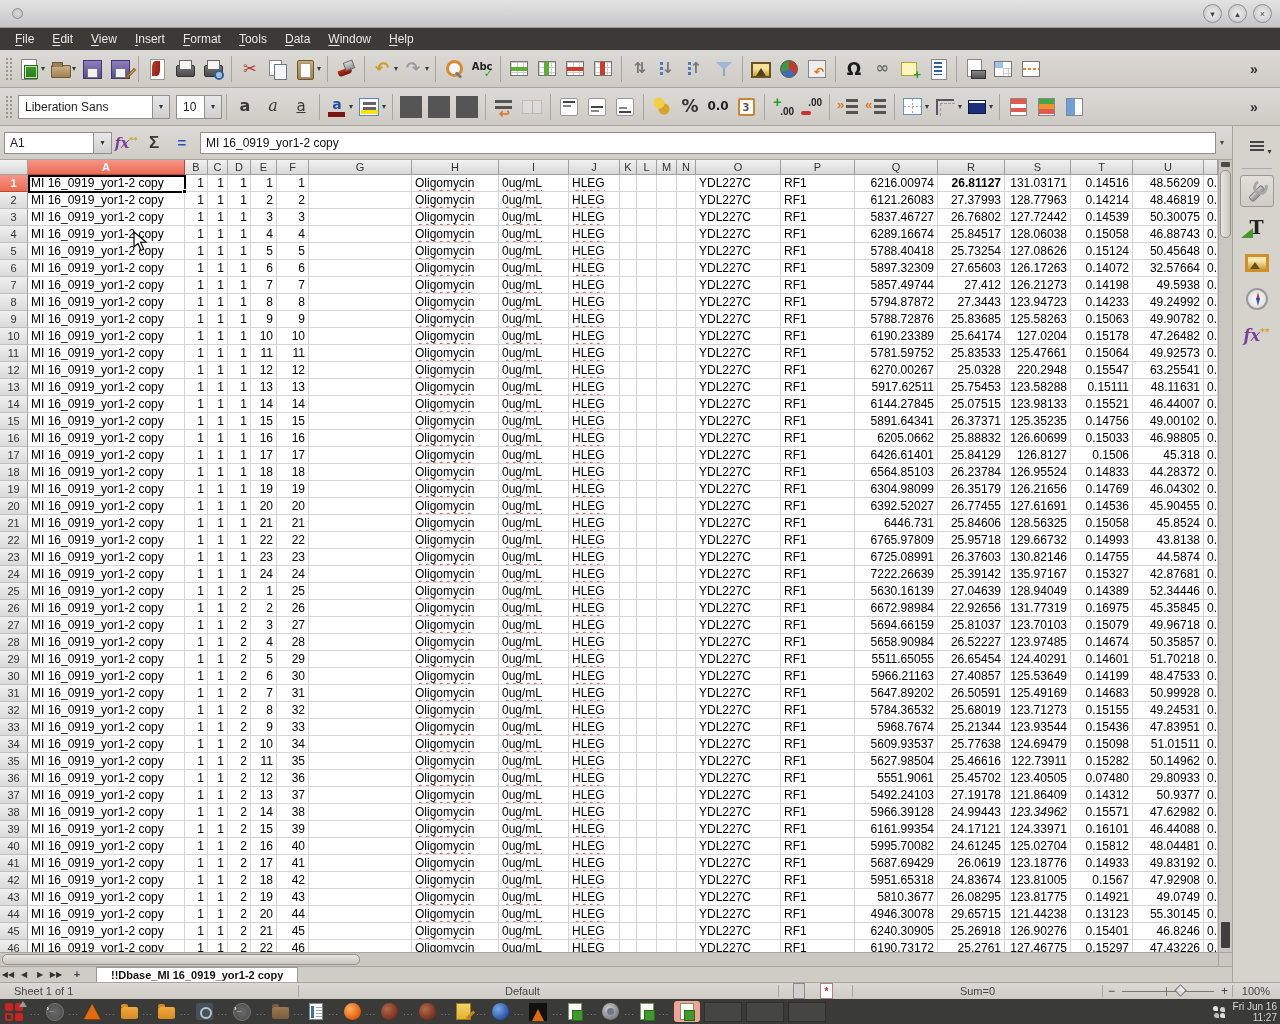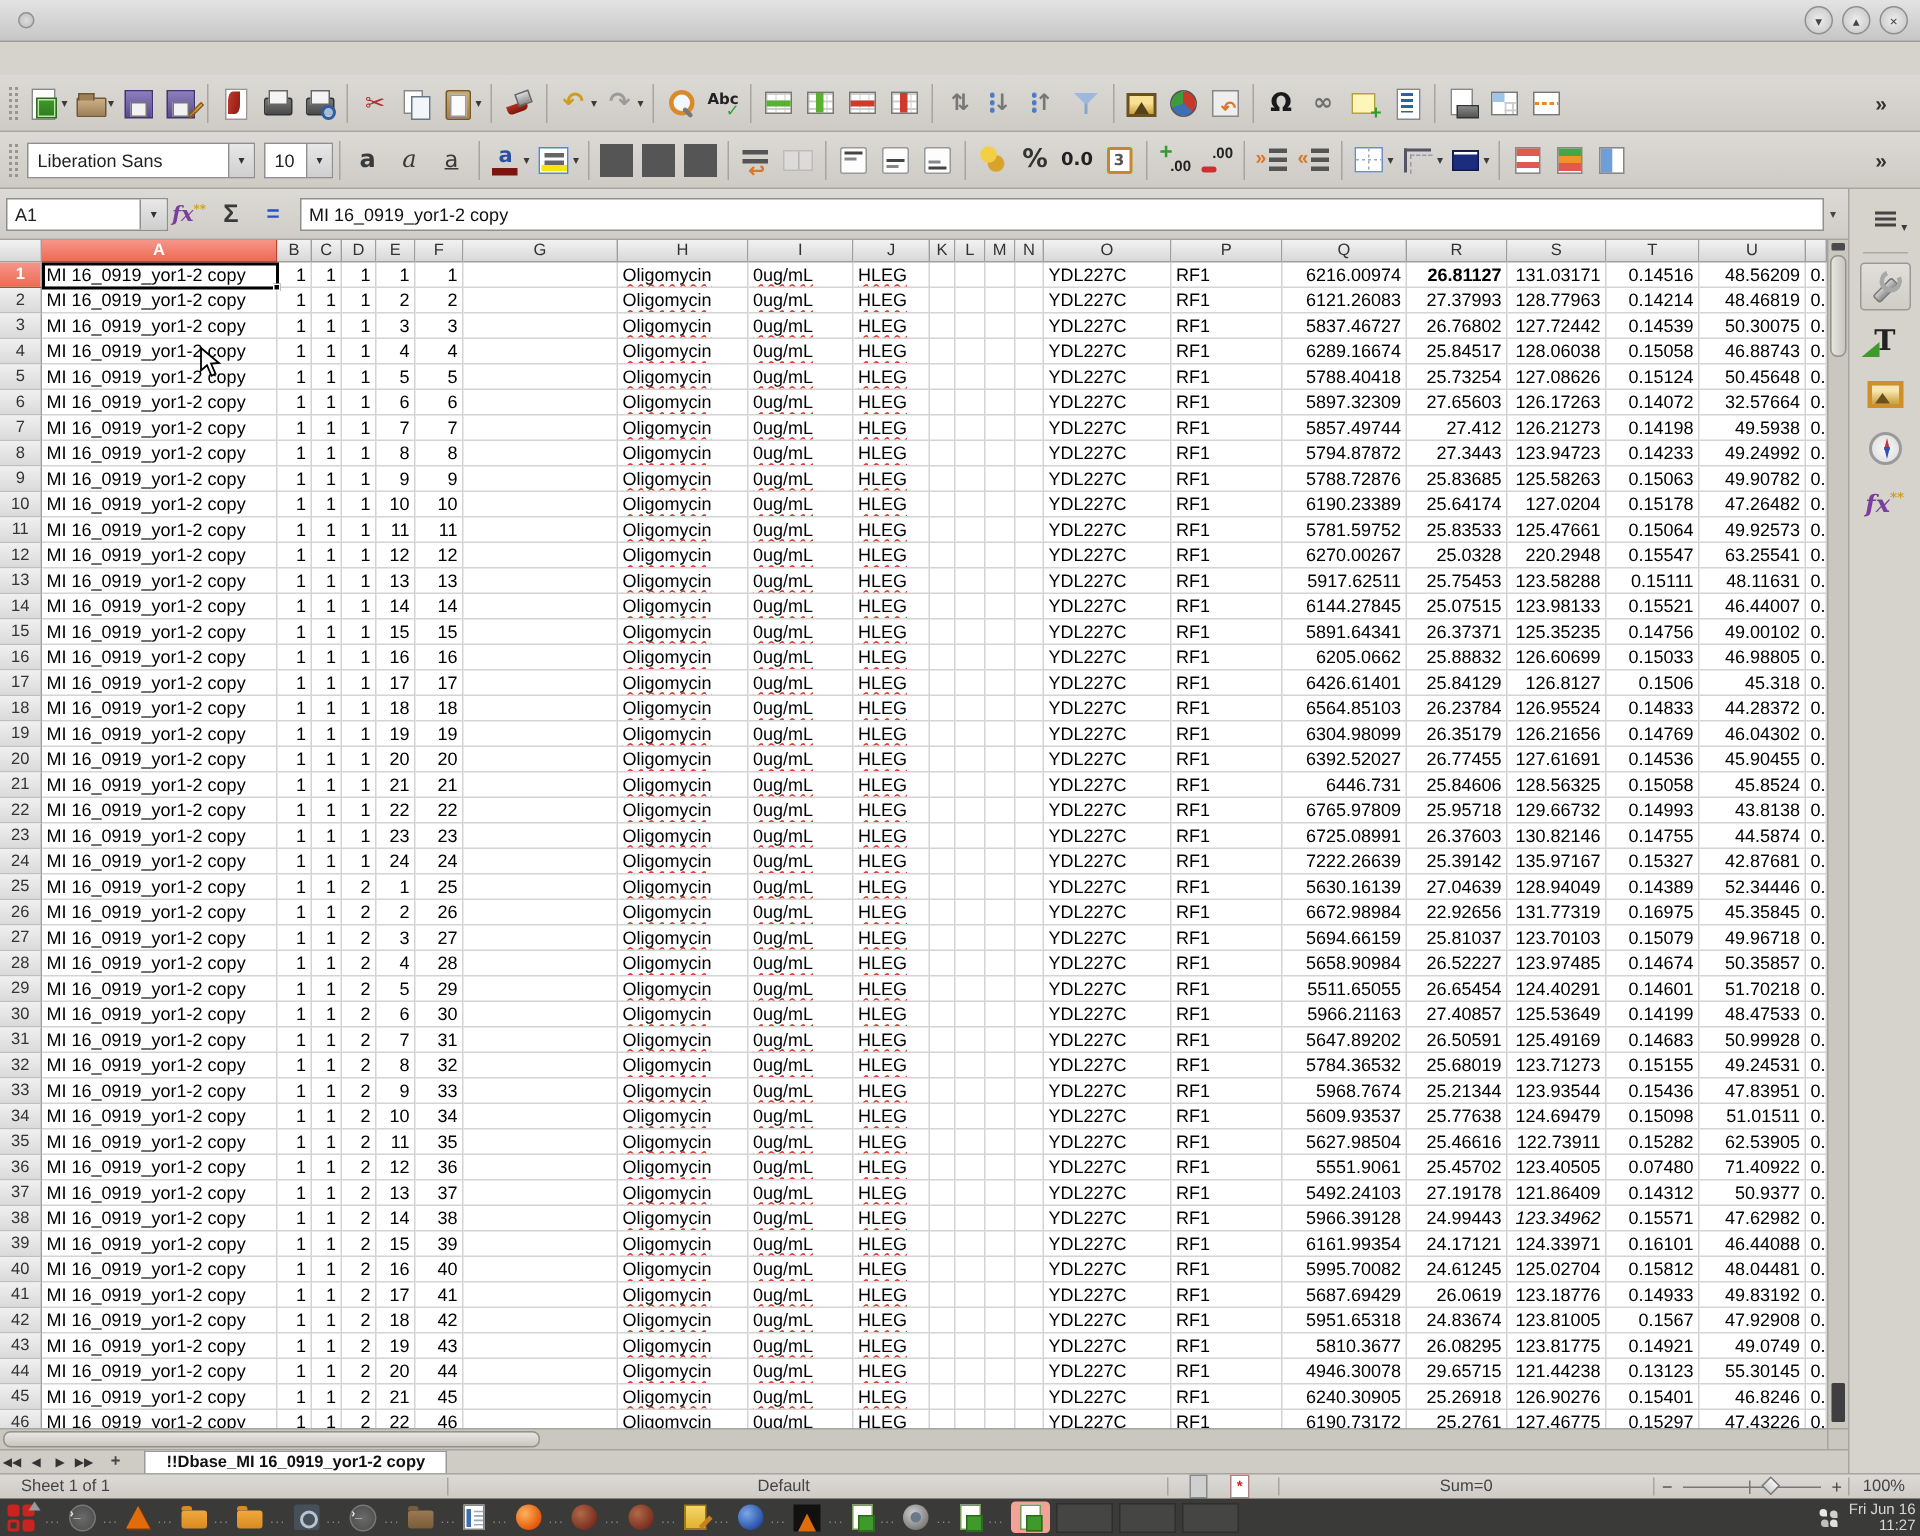--- a/index.html
+++ b/index.html
@@ -260,20 +260,31 @@
 
   <div id="titlebar">
     <span class="lcircle"></span>
     <span class="winbtns">
       <span class="winbtn">▾</span>
       <span class="winbtn">▴</span>
       <span class="winbtn">×</span>
     </span>
   </div>
 
+  <div id="menubar">
+      <span class="menu-item"><u>F</u>ile</span>
+      <span class="menu-item"><u>E</u>dit</span>
+      <span class="menu-item"><u>V</u>iew</span>
+      <span class="menu-item"><u>I</u>nsert</span>
+      <span class="menu-item"><u>F</u>ormat</span>
+      <span class="menu-item"><u>T</u>ools</span>
+      <span class="menu-item"><u>D</u>ata</span>
+      <span class="menu-item"><u>W</u>indow</span>
+      <span class="menu-item"><u>H</u>elp</span>
+    </div>
 
   <div id="tb1" class="tb">
       <span class="grip"></span>
       <div class="tbtn">
         <span class="ic ic-new-document"></span>
         <span class="ddmark">▾</span>
       </div>
       <div class="tbtn">
         <span class="ic ic-open"></span>
         <span class="ddmark">▾</span>
@@ -1416,21 +1427,21 @@
         <span class="c txt" style="width: 17px;"></span>
         <span class="c txt" style="width: 20px;"></span>
         <span class="c txt" style="width: 20px;"></span>
         <span class="c txt" style="width: 19px;"></span>
         <span class="c txt" style="width: 85px;">YDL227C</span>
         <span class="c txt" style="width: 74px;">RF1</span>
         <span class="c num" style="width: 83px;">5627.98504</span>
         <span class="c num" style="width: 67px;">25.46616</span>
         <span class="c num" style="width: 66px;">122.73911</span>
         <span class="c num" style="width: 62px;">0.15282</span>
-        <span class="c num" style="width: 71px;">62.53905</span>
+        <span class="c num" style="width: 71px;">50.14962</span>
         <span class="c txt" style="width: 14px;">0.</span>
       </div>
       <div class="grow">
         <span class="rowhdr">36</span>
         <span class="c txt" style="width: 157px;">MI 16_0919_yor1-2 copy</span>
         <span class="c num" style="width: 23px;">1</span>
         <span class="c num" style="width: 20px;">1</span>
         <span class="c num" style="width: 23px;">2</span>
         <span class="c num" style="width: 26px;">12</span>
         <span class="c num" style="width: 32px;">36</span>
@@ -1441,21 +1452,21 @@
         <span class="c txt" style="width: 17px;"></span>
         <span class="c txt" style="width: 20px;"></span>
         <span class="c txt" style="width: 20px;"></span>
         <span class="c txt" style="width: 19px;"></span>
         <span class="c txt" style="width: 85px;">YDL227C</span>
         <span class="c txt" style="width: 74px;">RF1</span>
         <span class="c num" style="width: 83px;">5551.9061</span>
         <span class="c num" style="width: 67px;">25.45702</span>
         <span class="c num" style="width: 66px;">123.40505</span>
         <span class="c num" style="width: 62px;">0.07480</span>
-        <span class="c num" style="width: 71px;">71.40922</span>
+        <span class="c num" style="width: 71px;">29.80933</span>
         <span class="c txt" style="width: 14px;">0.</span>
       </div>
       <div class="grow">
         <span class="rowhdr">37</span>
         <span class="c txt" style="width: 157px;">MI 16_0919_yor1-2 copy</span>
         <span class="c num" style="width: 23px;">1</span>
         <span class="c num" style="width: 20px;">1</span>
         <span class="c num" style="width: 23px;">2</span>
         <span class="c num" style="width: 26px;">13</span>
         <span class="c num" style="width: 32px;">37</span>

